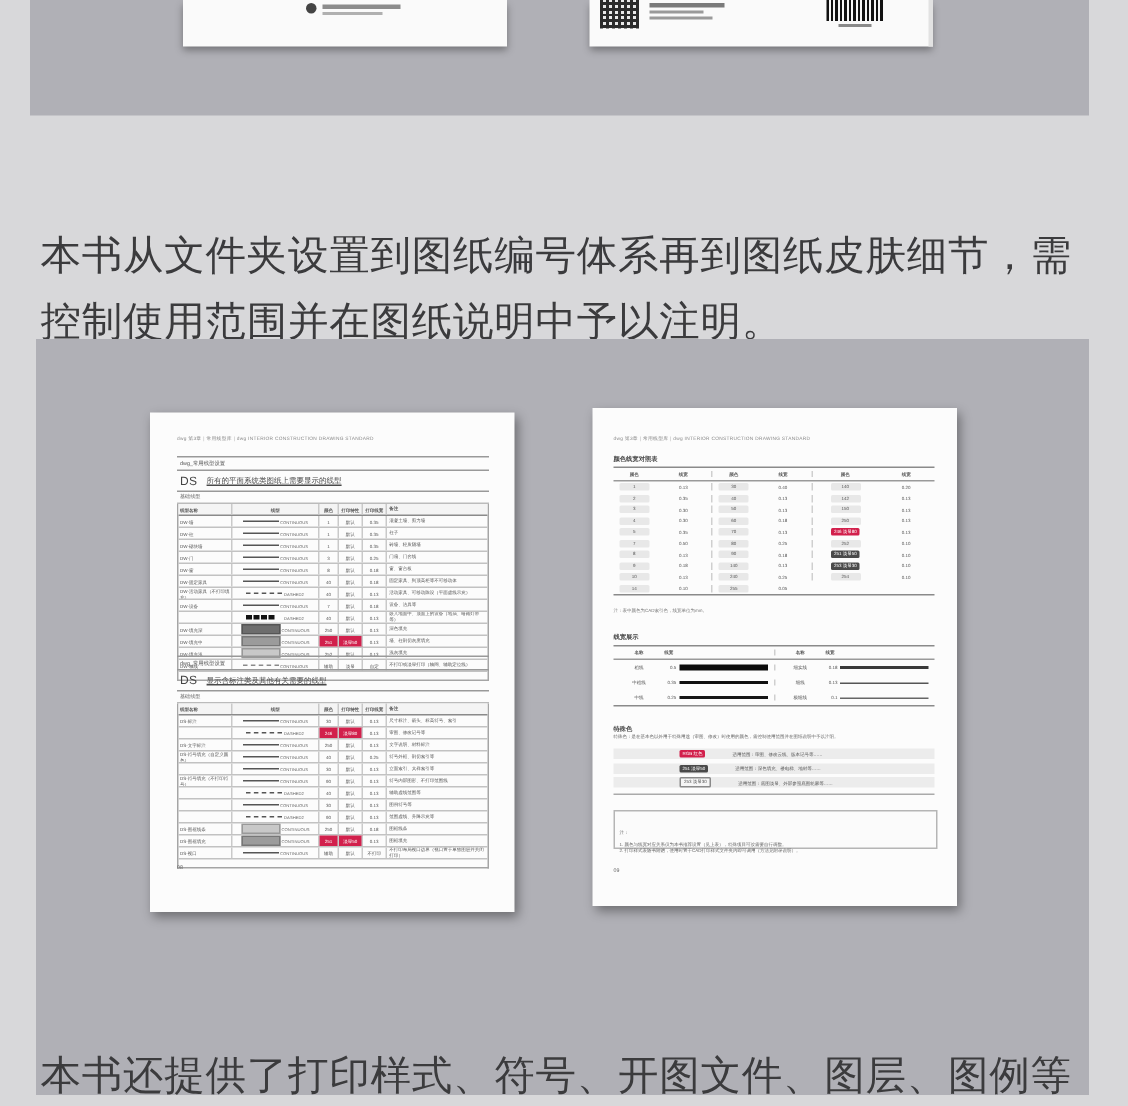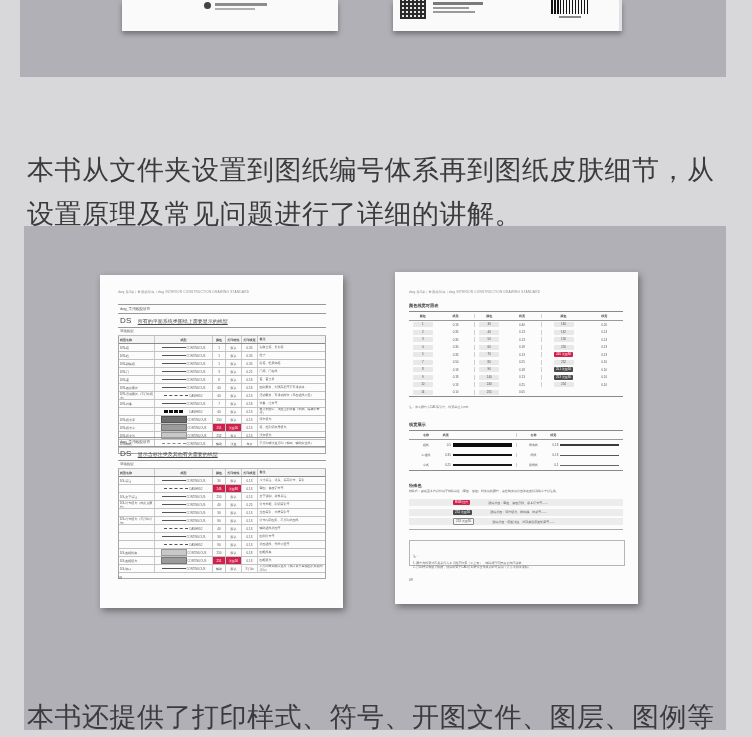--- a/index.html
+++ b/index.html
@@ -129,21 +129,21 @@
     <div class="book book-right">
       <span class="qr"></span>
       <span class="bk-t1"></span>
       <span class="bk-t2"></span>
       <span class="bk-t3"></span>
       <span class="barcode"></span>
       <span class="bc-label"></span>
     </div>
   </div>
 
-  <p class="para para1">本书从文件夹设置到图纸编号体系再到图纸皮肤细节，从设置原理及常见问题进行了详细的讲解。</p>
+  <p class="para para1">本书从文件夹设置到图纸编号体系再到图纸皮肤细节，需控制使用范围并在图纸说明中予以注明。</p>
 
   <div class="panel">
 
     <div class="page page-left">
       <div class="doc-header pl-header">dwg 第3章｜常用线型库｜dwg INTERIOR CONSTRUCTION DRAWING STANDARD</div>
 
       <div class="lsec lsecA">
         <div class="lt-strip">dwg_常用线型设置</div>
         <div class="lt-title-row">
           <span class="lt-code">DS</span>

